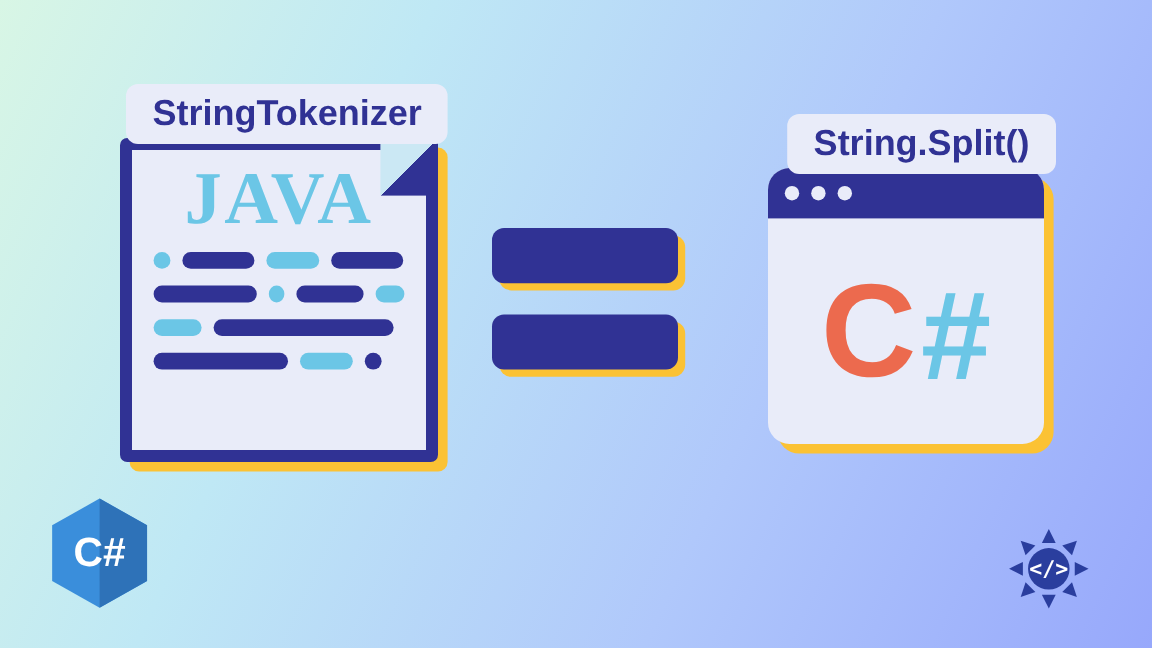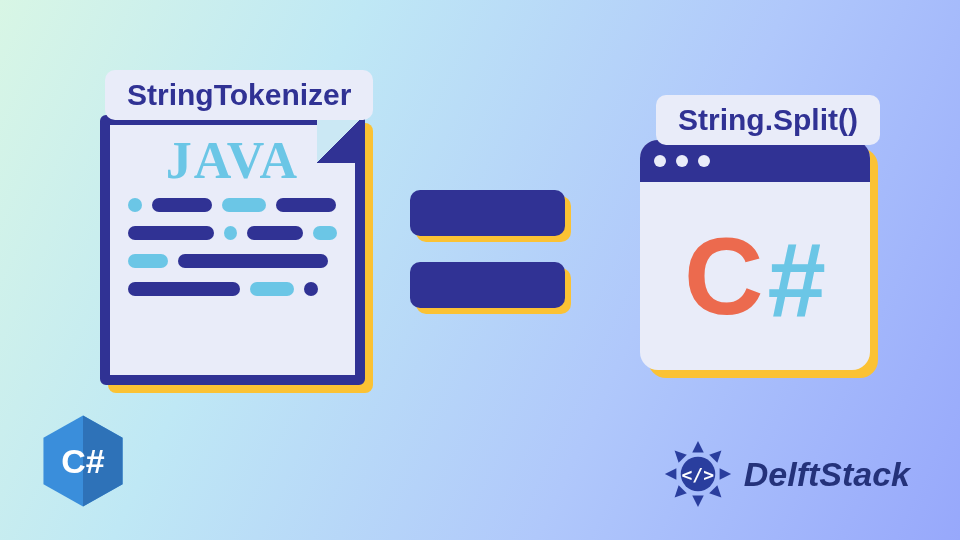--- a/index.html
+++ b/index.html
@@ -56,21 +56,21 @@
   }
   .java-page .fold {
     position: absolute;
     top: -11px; right: -11px;
     width: 49px; height: 49px;
     background: linear-gradient(135deg, #cbe8f4 0 50%, transparent 50% 100%);
   }
   .java-title {
     font-family: 'Comic Sans MS', cursive;
     font-weight: 900;
-    font-size: 52px;
+    font-size: 62px;
     letter-spacing: 2px;
     color: #6bc6e6;
     text-align: center;
     margin-top: 6px;
   }
   .code-lines { padding: 8px 18px 0 18px; }
   .code-row { display: flex; gap: 10px; margin-bottom: 14px; align-items: center; }
   .seg { height: 14px; border-radius: 7px; }
   .dark { background: #303294; }
   .light { background: #6bc6e6; }
@@ -254,14 +254,13 @@
           <polygon transform="rotate(180)" points="0,-46 8,-30 -8,-30"></polygon>
           <polygon transform="rotate(225)" points="0,-46 8,-30 -8,-30"></polygon>
           <polygon transform="rotate(270)" points="0,-46 8,-30 -8,-30"></polygon>
           <polygon transform="rotate(315)" points="0,-46 8,-30 -8,-30"></polygon>
         </g>
         <circle r="24" fill="#2a3e9e"></circle>
       </g>
     </svg>
     <div class="brand-code">&lt;/&gt;</div>
   </div>
-  <div class="brand-text">DelftStack</div>
 </div>
 
 </body></html>

